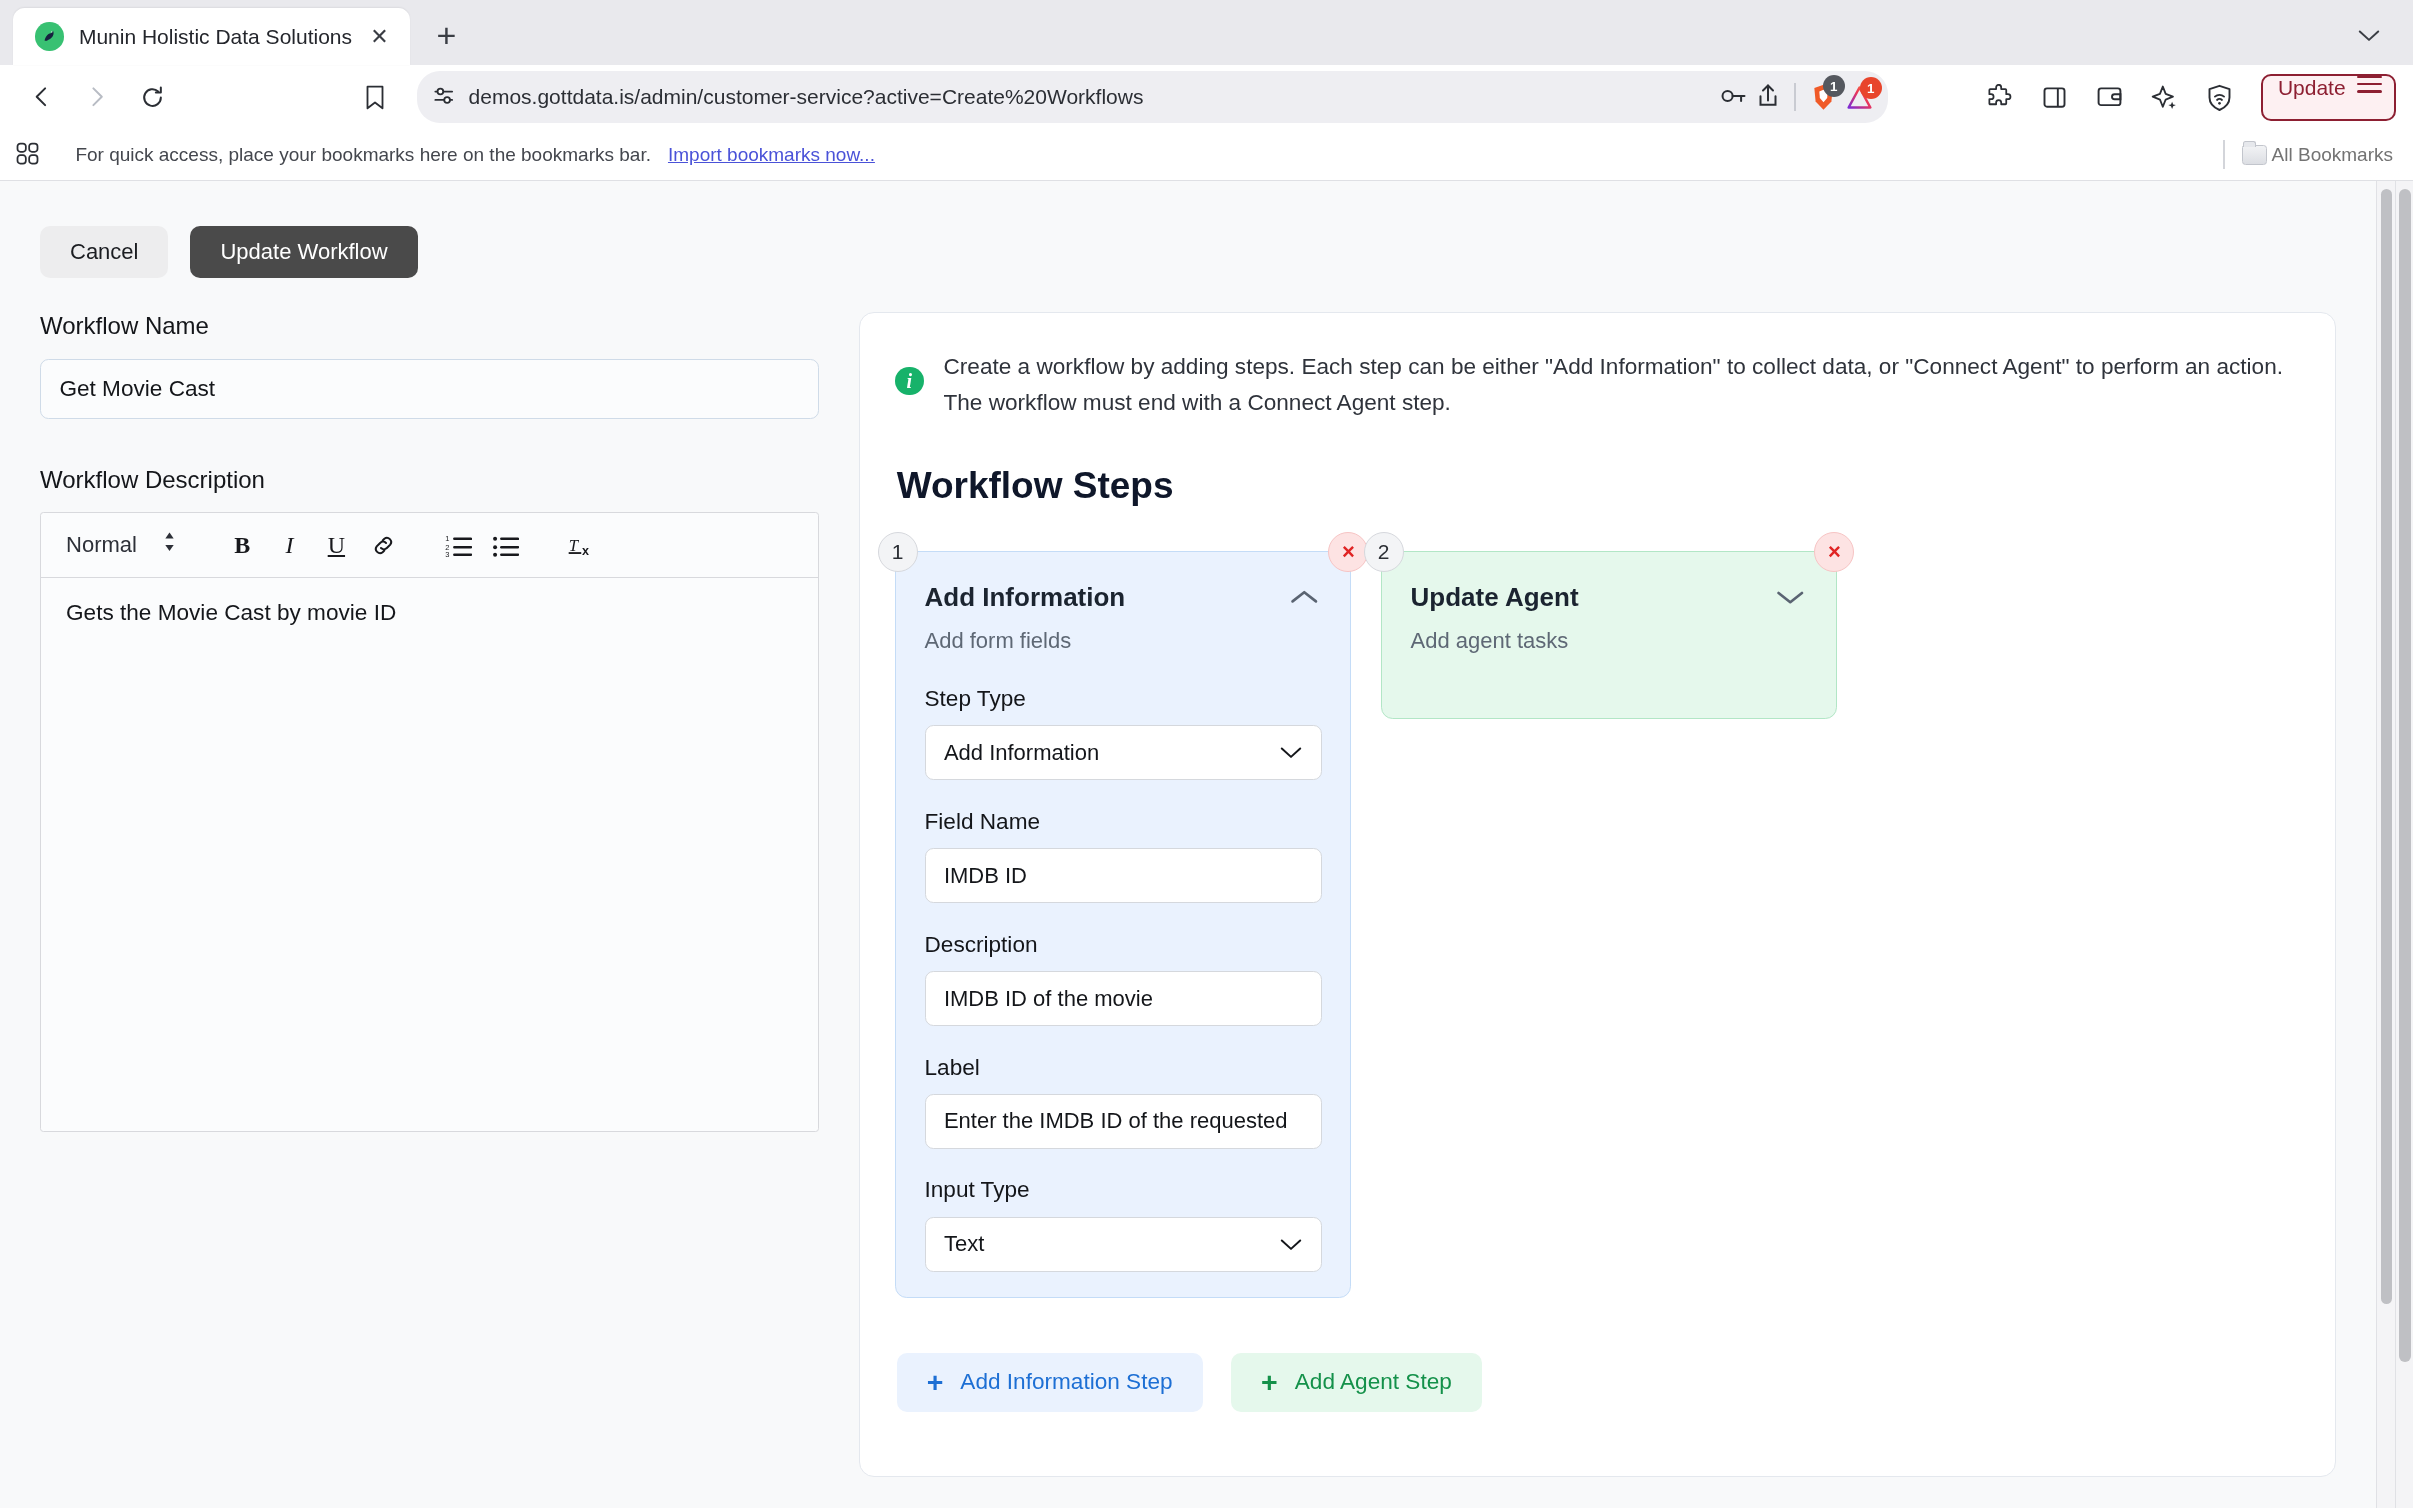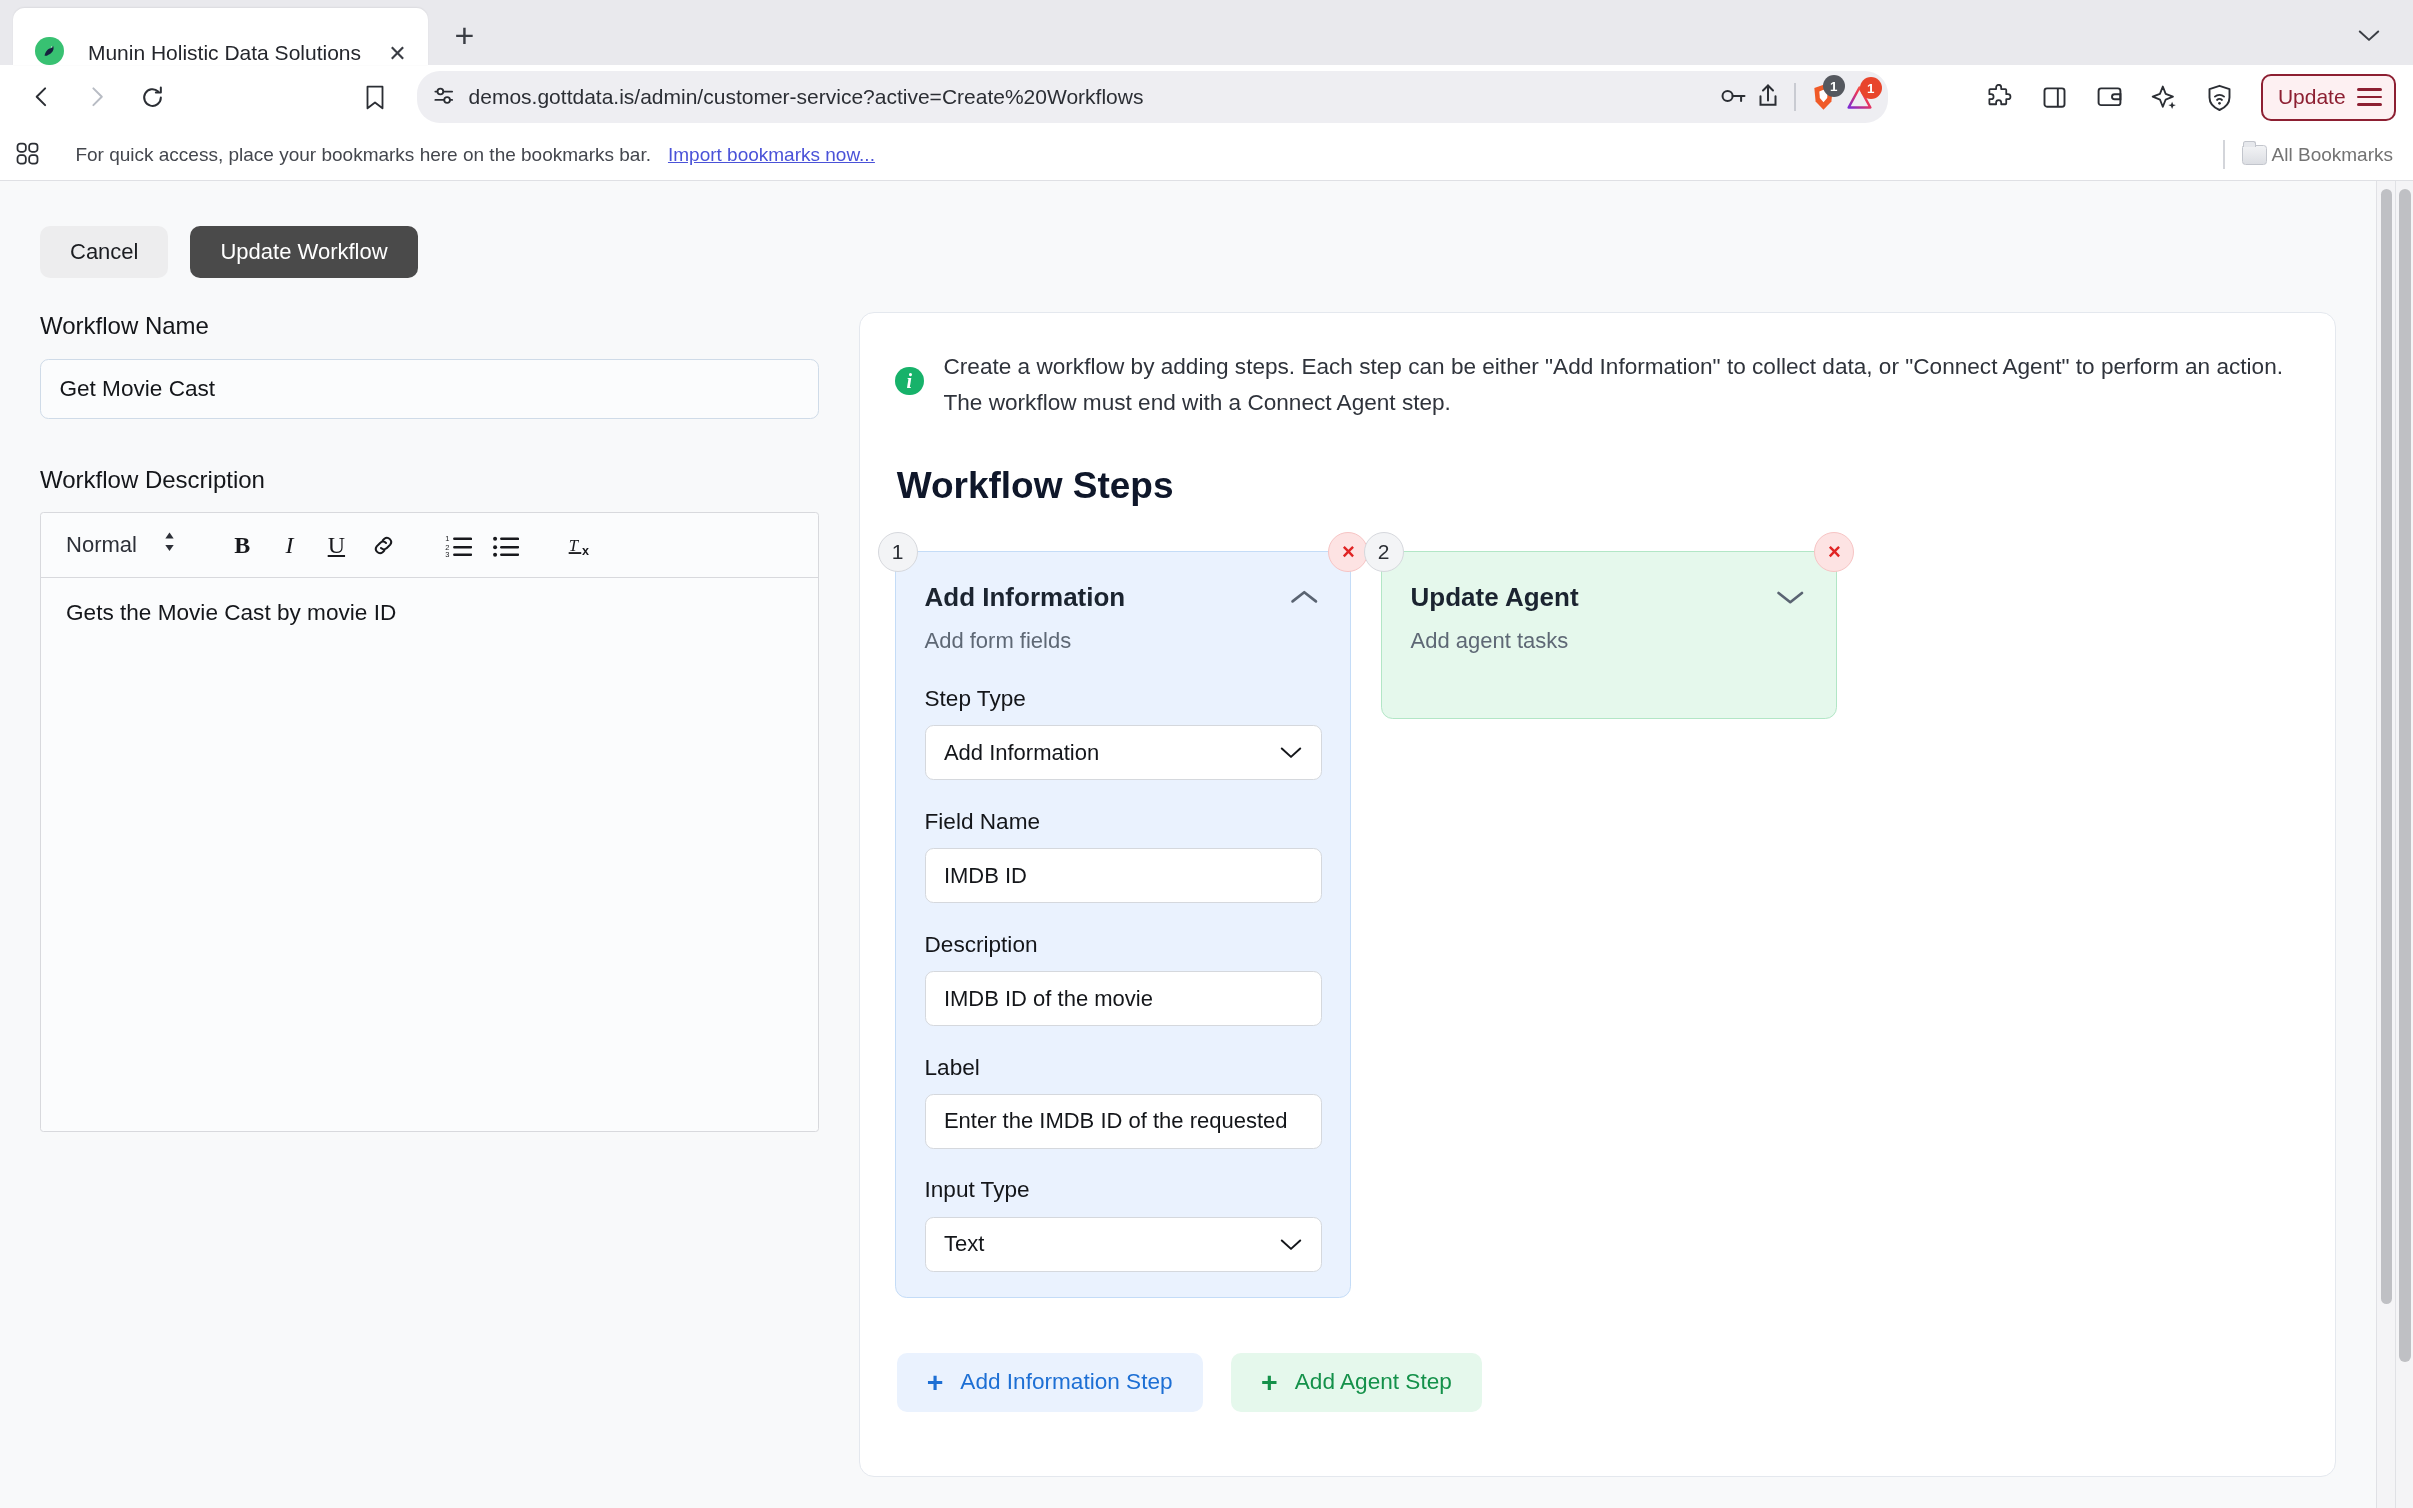--- a/index.html
+++ b/index.html
@@ -11,21 +11,21 @@
   }
 
   
   .browser { width: 2413px; height: 1508px; display: flex; flex-direction: column; background: #e9e9ed; }
 
   .tabstrip {
     height: 65px; display: flex; align-items: flex-end;
     background: #e9e9ed; padding-left: 13.4px; position: relative;
   }
   .tab {
-    display: flex; align-items: flex-end; gap: 24px;
+    display: flex; align-items: center; gap: 15px;
     height: 57px; min-width: 369px; padding: 0 18.4px 0 22px;
     background: #ffffff; border-radius: 11.7px 11.7px 0 0;
     box-shadow: 0 -0.8px 1.7px rgba(0,0,0,.06);
   }
   .favicon {
     width: 28.5px; height: 28.5px; border-radius: 50%;
     background: #38c172; display: flex; align-items: center; justify-content: center;
     flex: 0 0 auto;
   }
   .tab-title {
@@ -71,21 +71,21 @@
   .badge {
     position: absolute; top: -7.5px; right: -9.2px;
     min-width: 22px; height: 22px; border-radius: 11px;
     display: flex; align-items: center; justify-content: center;
     font-size: 13.4px; font-weight: 700; color: #ffffff; padding: 0 4.2px;
   }
   .icon-wrap { position: relative; display: flex; align-items: center; justify-content: center; }
   .update-btn {
     height: 47px; border: 2.1px solid #8d1f32; border-radius: 10px;
     background: #fdf0f2; color: #8d1f32;
-    display: flex; align-items: center; gap: 11.7px; padding: 0 11.7px 0 15px;
+    display: flex; gap: 11.7px; padding: 0 11.7px 0 15px;
     font-size: 21px; cursor: pointer; margin-left: 11.7px; flex: 0 0 auto;
   }
   .hamburger { display: flex; flex-direction: column; gap: 4.2px; }
   .hamburger span { display: block; width: 25px; height: 2.9px; background: #8d1f32; border-radius: 1.7px; }
 
   .bookmarkbar {
     height: 52px; background: #ffffff; display: flex; align-items: center;
     padding: 0 20px 0 15px; gap: 17px; border-bottom: 0.8px solid #dfe0e4;
   }
   .bm-text { font-size: 19px; color: #44474e; }

